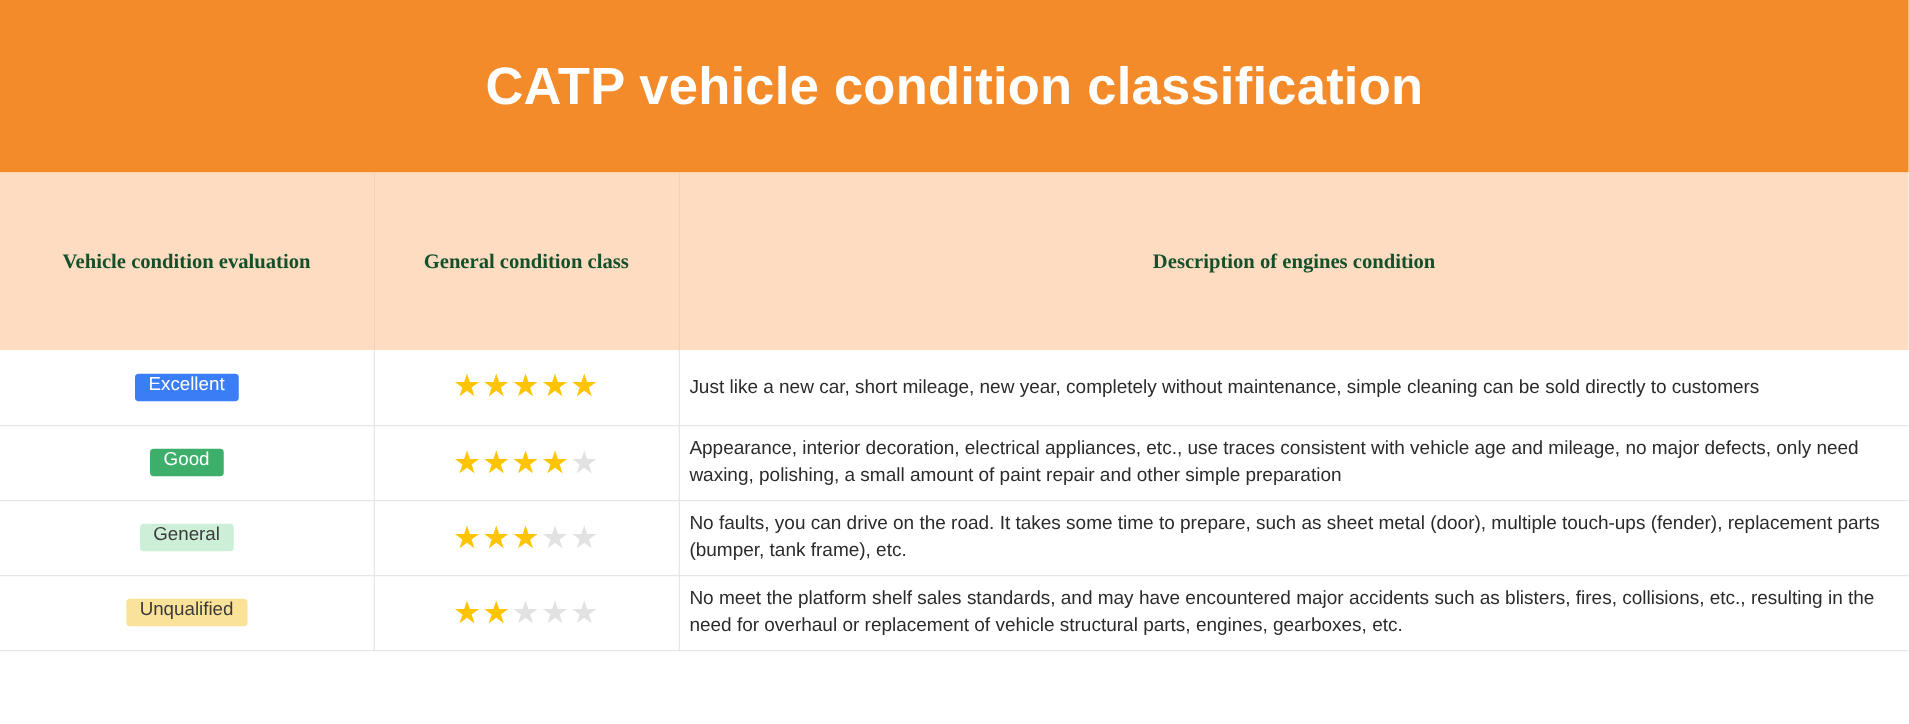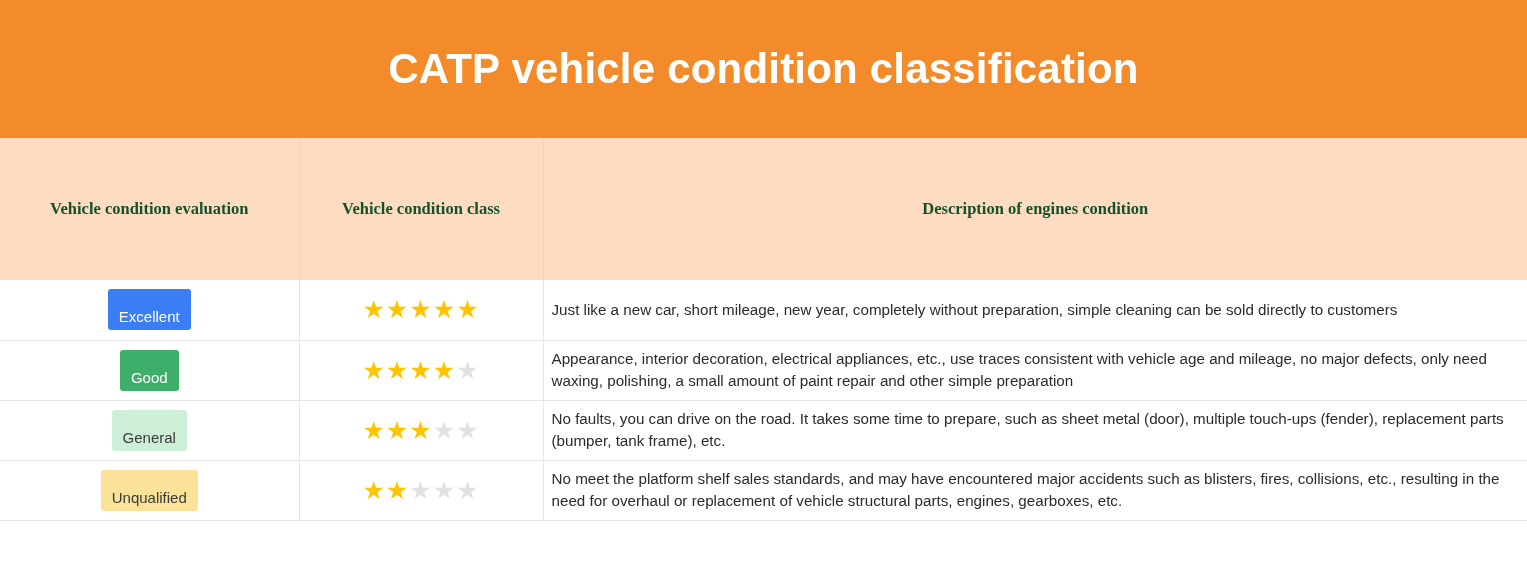--- a/index.html
+++ b/index.html
@@ -84,21 +84,21 @@
     padding: 6px 14px 6px 8px;
     color: #2b2b2b;
     font-size: 15.2px;
     line-height: 1.42;
     font-family: "Liberation Sans", sans-serif;
   }
 
   
   .badge {
     display: inline-block;
-    padding: 19px 11px 4px 11px;
+    padding: 0 11px 4px 11px;
     border-radius: 3px;
     font-size: 15px;
     line-height: 1.2;
     font-family: "Liberation Sans", sans-serif;
     white-space: nowrap;
   }
 
   
   .stars {
     display: inline-block;
@@ -122,29 +122,29 @@
 
   <table class="tbl">
     <colgroup>
       <col class="c1">
         <col class="c2">
         <col class="c3">
     </colgroup>
     <thead>
       <tr>
         <th class="h1">Vehicle condition evaluation</th>
-        <th class="h2">Vehicle condition class</th>
+        <th class="h2">General condition class</th>
         <th class="h3">Description of engines condition</th>
       </tr>
     </thead>
     <tbody id="tbody">
         <tr>
           <td class="cell-eval"><span class="badge" style="background: rgb(59, 125, 245); color: rgb(255, 255, 255);">Excellent</span></td>
           <td class="cell-stars"><span class="stars"><span class="star on" style="color: rgb(255, 196, 0);">★</span><span class="star on" style="color: rgb(255, 196, 0);">★</span><span class="star on" style="color: rgb(255, 196, 0);">★</span><span class="star on" style="color: rgb(255, 196, 0);">★</span><span class="star on" style="color: rgb(255, 196, 0);">★</span></span></td>
-          <td class="cell-desc">Just like a new car, short mileage, new year, completely without preparation, simple cleaning can be sold directly to customers</td>
+          <td class="cell-desc">Just like a new car, short mileage, new year, completely without maintenance, simple cleaning can be sold directly to customers</td>
         </tr>
         <tr>
           <td class="cell-eval"><span class="badge" style="background: rgb(61, 175, 107); color: rgb(255, 255, 255);">Good</span></td>
           <td class="cell-stars"><span class="stars"><span class="star on" style="color: rgb(255, 196, 0);">★</span><span class="star on" style="color: rgb(255, 196, 0);">★</span><span class="star on" style="color: rgb(255, 196, 0);">★</span><span class="star on" style="color: rgb(255, 196, 0);">★</span><span class="star off" style="color: rgb(226, 226, 226);">★</span></span></td>
           <td class="cell-desc">Appearance, interior decoration, electrical appliances, etc., use traces consistent with vehicle age and mileage, no major defects, only need waxing, polishing, a small amount of paint repair and other simple preparation</td>
         </tr>
         <tr>
           <td class="cell-eval"><span class="badge" style="background: rgb(205, 239, 216); color: rgb(58, 58, 58);">General</span></td>
           <td class="cell-stars"><span class="stars"><span class="star on" style="color: rgb(255, 196, 0);">★</span><span class="star on" style="color: rgb(255, 196, 0);">★</span><span class="star on" style="color: rgb(255, 196, 0);">★</span><span class="star off" style="color: rgb(226, 226, 226);">★</span><span class="star off" style="color: rgb(226, 226, 226);">★</span></span></td>
           <td class="cell-desc">No faults, you can drive on the road. It takes some time to prepare, such as sheet metal (door), multiple touch-ups (fender), replacement parts (bumper, tank frame), etc.</td>

